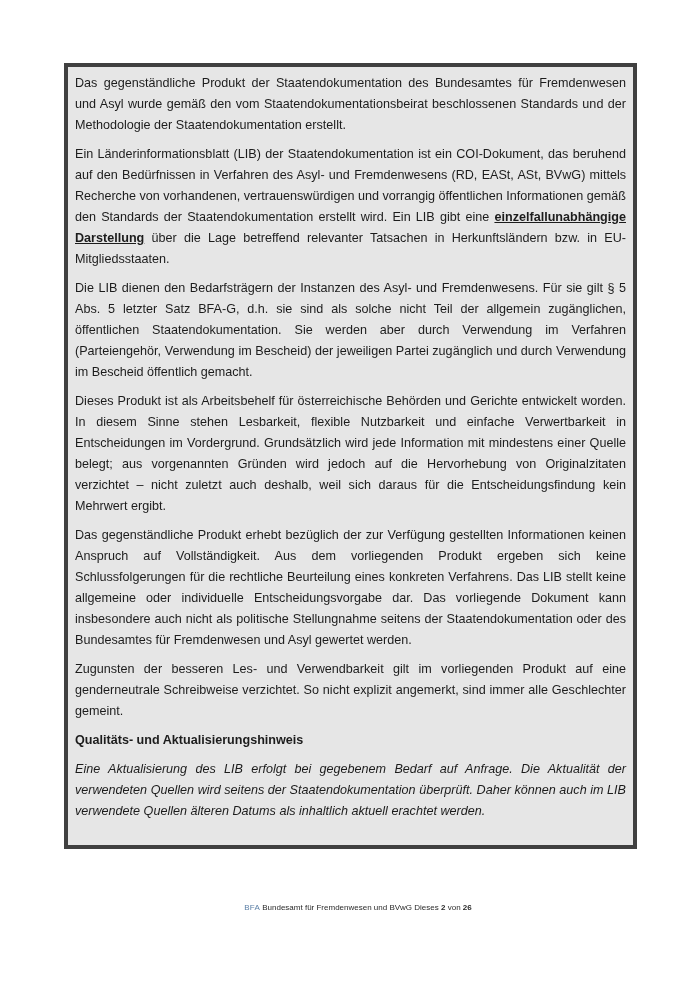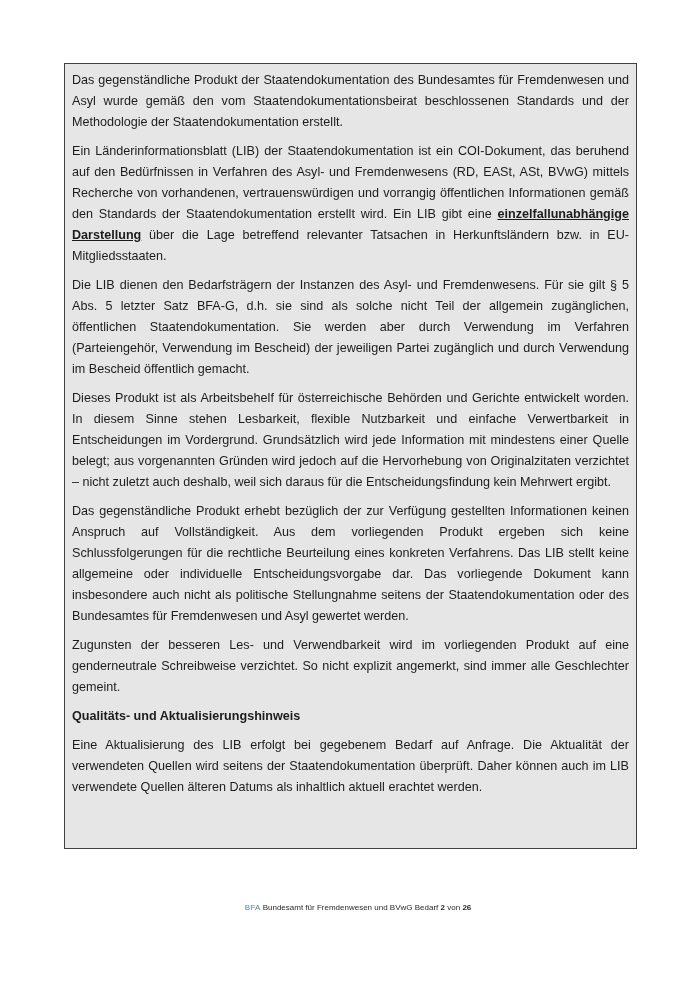--- a/index.html
+++ b/index.html
@@ -16,31 +16,31 @@
     background: #ffffff;
     overflow: hidden;
   }
   .disclaimer-box {
     position: absolute;
     left: 64px;
     top: 63px;
     width: 573px;
     min-height: 786px;
     background: #e6e6e6;
-    border: 1px solid #404040;
+    border: 4px solid #404040;
     padding: 6px 7px 8px 7px;
   }
   .disclaimer-box p {
     font-size: 12.6px;
     line-height: 21px;
     color: #1c1c1c;
     text-align: justify;
     margin: 0 0 8px 0;
   }
-  .disclaimer-box p:last-child { margin-bottom: 0; }
+  .disclaimer-box p:last-child { margin-bottom: 0; font-style: italic; }
   .heading {
     font-weight: bold;
     text-align: left;
   }
   .em-underline {
     font-weight: bold;
     text-decoration: underline;
   }
   .footer {
     position: absolute;
@@ -78,23 +78,23 @@
     <p>Das gegenständliche Produkt der Staatendokumentation des Bundesamtes für Fremdenwesen und Asyl wurde gemäß den vom Staatendokumentationsbeirat beschlossenen Standards und der Methodologie der Staatendokumentation erstellt.</p>
 
     <p><span>Ein Länderinformationsblatt (LIB) der Staatendokumentation ist ein COI-Dokument, das beruhend auf den Bedürfnissen in Verfahren des Asyl- und Fremdenwesens (RD, EASt, ASt, BVwG) mittels Recherche von vorhandenen, vertrauenswürdigen und vorrangig öffentlichen Informationen gemäß den Standards der Staatendokumentation erstellt wird. Ein LIB gibt eine </span><span class="em-underline">einzelfallunabhängige Darstellung</span><span> über die Lage betreffend relevanter Tatsachen in Herkunftsländern bzw. in EU-Mitgliedsstaaten.</span></p>
 
     <p>Die LIB dienen den Bedarfsträgern der Instanzen des Asyl- und Fremdenwesens. Für sie gilt § 5 Abs. 5 letzter Satz BFA-G, d.h. sie sind als solche nicht Teil der allgemein zugänglichen, öffentlichen Staatendokumentation. Sie werden aber durch Verwendung im Verfahren (Parteiengehör, Verwendung im Bescheid) der jeweiligen Partei zugänglich und durch Verwendung im Bescheid öffentlich gemacht.</p>
 
     <p>Dieses Produkt ist als Arbeitsbehelf für österreichische Behörden und Gerichte entwickelt worden. In diesem Sinne stehen Lesbarkeit, flexible Nutzbarkeit und einfache Verwertbarkeit in Entscheidungen im Vordergrund. Grundsätzlich wird jede Information mit mindestens einer Quelle belegt; aus vorgenannten Gründen wird jedoch auf die Hervorhebung von Originalzitaten verzichtet – nicht zuletzt auch deshalb, weil sich daraus für die Entscheidungsfindung kein Mehrwert ergibt.</p>
 
     <p>Das gegenständliche Produkt erhebt bezüglich der zur Verfügung gestellten Informationen keinen Anspruch auf Vollständigkeit. Aus dem vorliegenden Produkt ergeben sich keine Schlussfolgerungen für die rechtliche Beurteilung eines konkreten Verfahrens. Das LIB stellt keine allgemeine oder individuelle Entscheidungsvorgabe dar. Das vorliegende Dokument kann insbesondere auch nicht als politische Stellungnahme seitens der Staatendokumentation oder des Bundesamtes für Fremdenwesen und Asyl gewertet werden.</p>
 
-    <p>Zugunsten der besseren Les- und Verwendbarkeit wird im vorliegenden Produkt auf eine genderneutrale Schreibweise verzichtet. So nicht explizit angemerkt, sind immer alle Geschlechter gemeint.</p>
+    <p>Zugunsten der besseren Les- und Verwendbarkeit gilt im vorliegenden Produkt auf eine genderneutrale Schreibweise verzichtet. So nicht explizit angemerkt, sind immer alle Geschlechter gemeint.</p>
 
     <p class="heading">Qualitäts- und Aktualisierungshinweis</p>
 
 
     <p>Eine Aktualisierung des LIB erfolgt bei gegebenem Bedarf auf Anfrage. Die Aktualität der verwendeten Quellen wird seitens der Staatendokumentation überprüft. Daher können auch im LIB verwendete Quellen älteren Datums als inhaltlich aktuell erachtet werden.</p>
   </div>
 
-  <div class="footer"><span class="logo-mark"></span><span class="logo-text">BFA</span><span> </span><span>Bundesamt für Fremdenwesen und BVwG</span><span> </span><span>Bedarf</span><span> </span><span class="bold">2</span><span> </span><span>von</span><span> </span><span class="bold">26</span></div>
+  <div class="footer"><span class="logo-mark"></span><span class="logo-text">BFA</span><span> </span><span>Bundesamt für Fremdenwesen und BVwG</span><span> </span><span>Dieses</span><span> </span><span class="bold">2</span><span> </span><span>von</span><span> </span><span class="bold">26</span></div>
 
 </div>
 
 </body></html>

